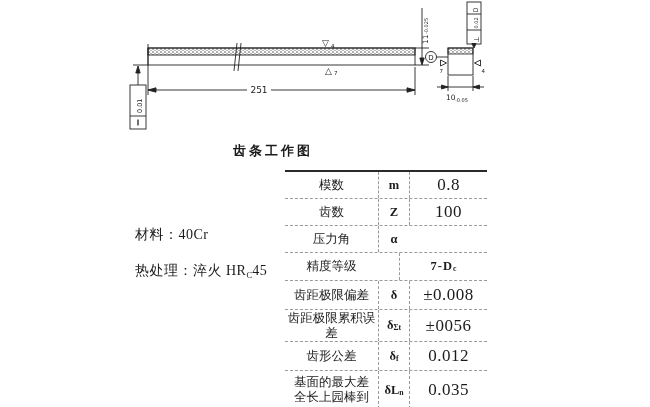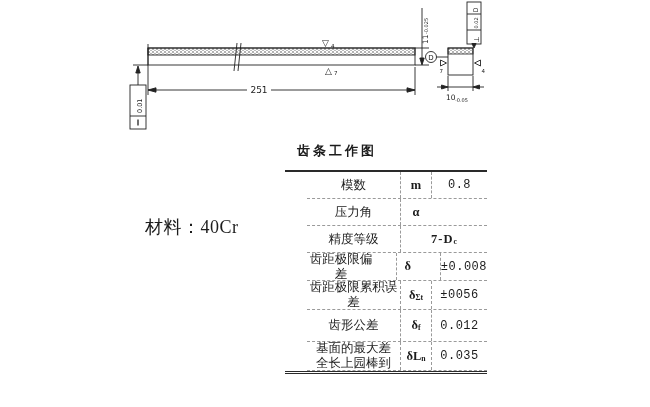--- a/index.html
+++ b/index.html
@@ -1,37 +1,37 @@
 <!DOCTYPE html>
 <html><head>
 <meta charset="utf-8">
 <style>
   html,body{margin:0;padding:0;background:#fff;}
   .page{position:relative;width:650px;height:407px;background:#fff;overflow:hidden;
         font-family:"Liberation Serif","DejaVu Serif",serif;color:#1c1c1c;}
   svg text{font-family:"DejaVu Sans","Liberation Sans",sans-serif;fill:#1c1c1c;}
-  .caption{position:absolute;top:142px;left:233px;width:144px;text-align:right;
+  .caption{position:absolute;top:142px;left:233px;width:144px;text-align:left;
            font-size:13px;font-weight:bold;letter-spacing:3px;}
-  .note{position:absolute;left:145px;font-size:18px;letter-spacing:0.5px;}
+  .note{position:absolute;left:135px;font-size:14px;letter-spacing:0.5px;margin-top:11px;}
   .note-material{top:215px;}
   .note-heat{top:251px;}
   .subsc{font-size:0.62em;position:relative;top:0.3em;letter-spacing:0;}
   
   .ptable{position:absolute;left:285px;top:170px;width:202px;
           border-top:2px solid #2a2a2a;border-bottom:3px double #2a2a2a;}
-  .trow{display:flex;align-items:stretch;border-bottom:1px dashed #9a9a9a;height:26px;margin-left:22px;}
+  .trow{display:flex;align-items:stretch;border-bottom:1px dashed #9a9a9a;height:26px;}
   .trow:nth-child(4){height:27px;gap:21px;}
   .trow:nth-child(5){height:28px;}
   .trow:nth-child(6){height:31px;}
   .trow:nth-child(7){height:28px;}
   .trow:nth-child(8){height:38px;border-bottom:none;}
   .c{display:flex;align-items:center;justify-content:center;}
   .c.label{width:93px;font-size:12.5px;flex-direction:column;line-height:1.2;text-align:center;}
   .c.sym{width:30px;border-left:1px dashed #9a9a9a;font-size:12.5px;font-weight:bold;}
-  .c.val{flex:1;border-left:1px dashed #9a9a9a;font-size:12px;letter-spacing:0.5px;font-family:Liberation Mono, monospace;}
+  .c.val{flex:1;border-left:1px dashed #9a9a9a;font-size:17px;letter-spacing:0.5px;}
   .c.spanv{flex:1;border-left:1px dashed #9a9a9a;font-size:12.5px;font-weight:bold;letter-spacing:1px;align-items:center;}
 </style>
 </head>
 <body>
 
 <div class="page">
 
   
   <svg width="650" height="140" viewBox="0 0 650 140">
     <defs>
@@ -134,33 +134,44 @@
     </g>
   </svg>
 
   
   <div class="caption">齿条工作图</div>
 
   
   <div class="note note-material">
     <span>材料：40Cr</span>
   </div>
+  <div class="note note-heat">
+    <span>热处理：淬火 HR</span><span class="subsc">C</span><span>45</span>
+  </div>
 
   
   <div class="ptable">
 
     <div class="trow">
       <div class="c label">模数</div>
       <div class="c sym">
           <span>m</span>
           <span class="subsc"></span>
         </div>
       <div class="c val">0.8</div>
     </div>
 
+    <div class="trow">
+      <div class="c label">齿数</div>
+      <div class="c sym">
+          <span>Z</span>
+          <span class="subsc"></span>
+        </div>
+      <div class="c val">100</div>
+    </div>
 
     <div class="trow">
       <div class="c label">压力角</div>
       <div class="c sym">
           <span>α</span>
           <span class="subsc"></span>
         </div>
     </div>
 
     <div class="trow">

